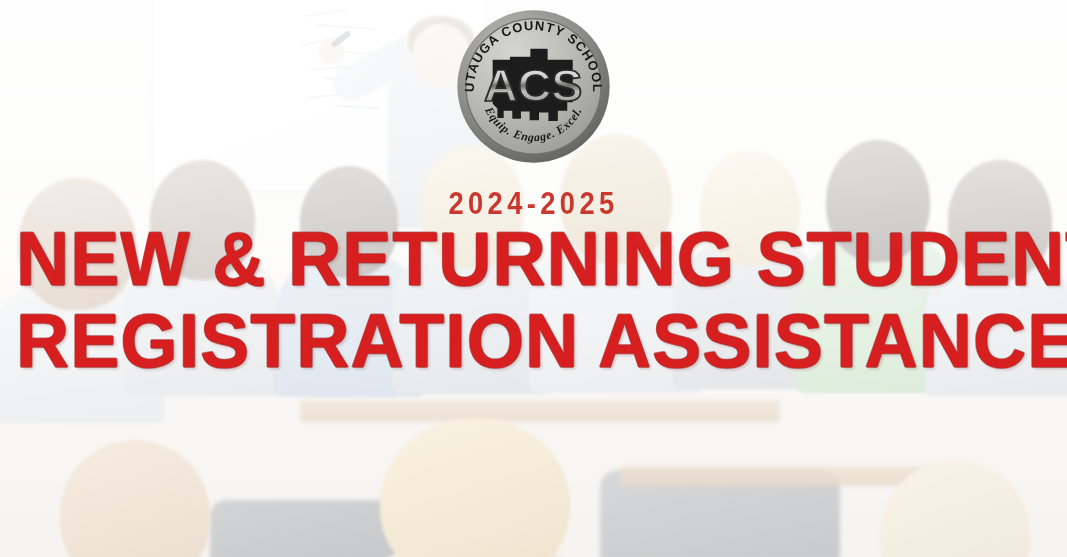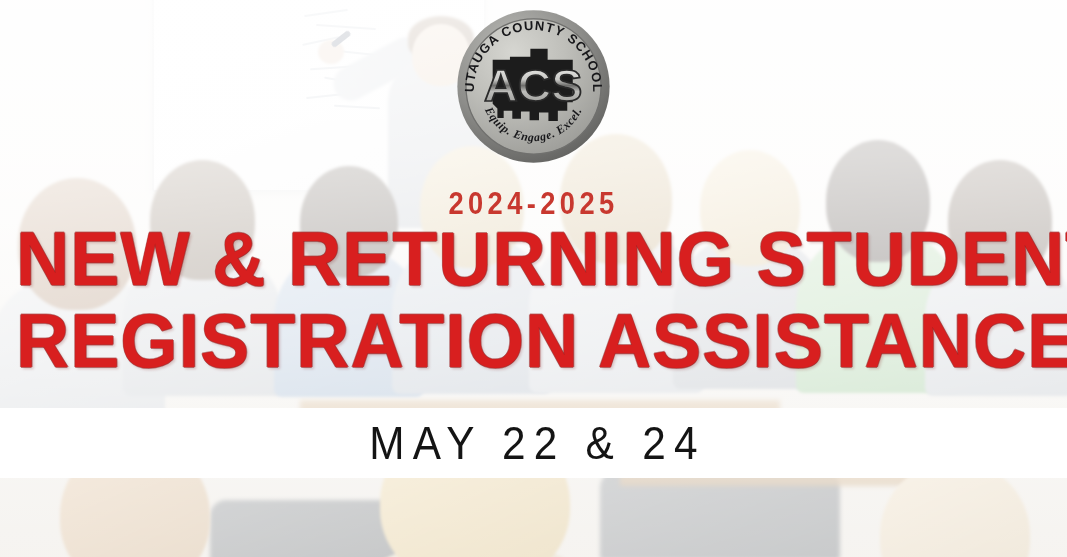--- a/index.html
+++ b/index.html
@@ -292,18 +292,15 @@
       </svg>
     </div>
 
     <div class="year">2024-2025</div>
 
     <div class="headline">
       <span class="hl-line">NEW &amp; RETURNING STUDENT</span>
       <span class="hl-line">REGISTRATION ASSISTANCE</span>
     </div>
 
-    <div class="date-band">
-      <span class="date-text">MAY 22 &amp; 24</span>
-    </div>
 
   </div>
 </div>
 
 </body></html>

